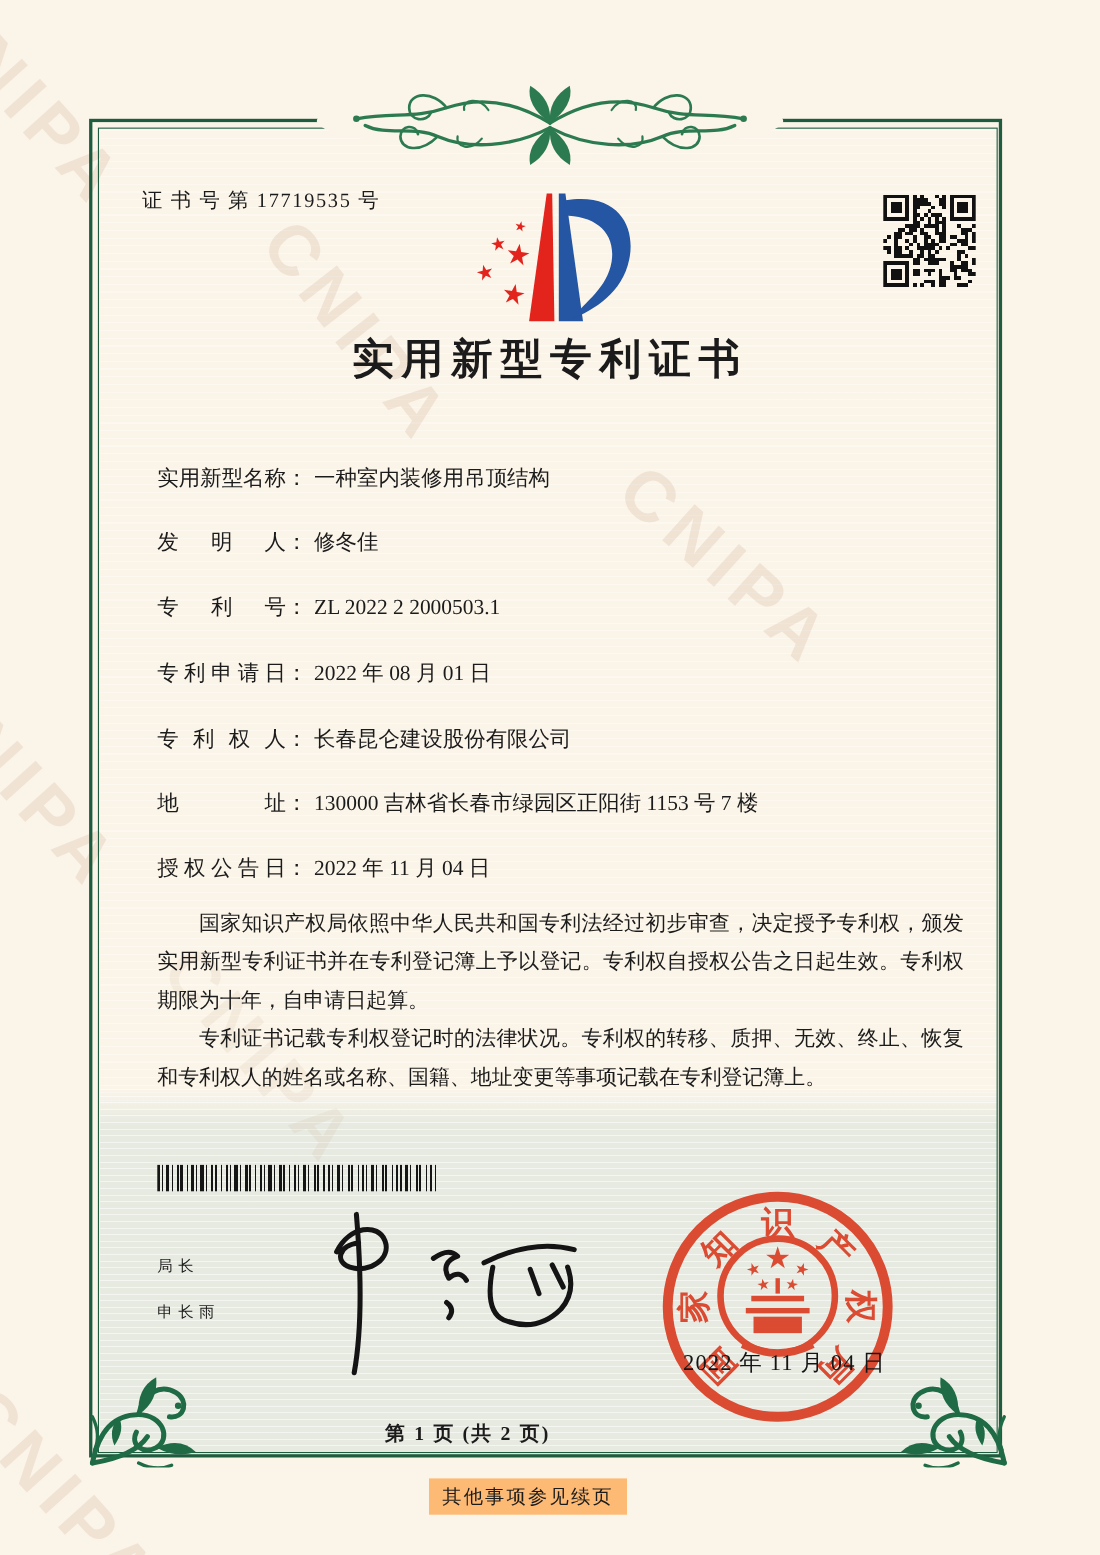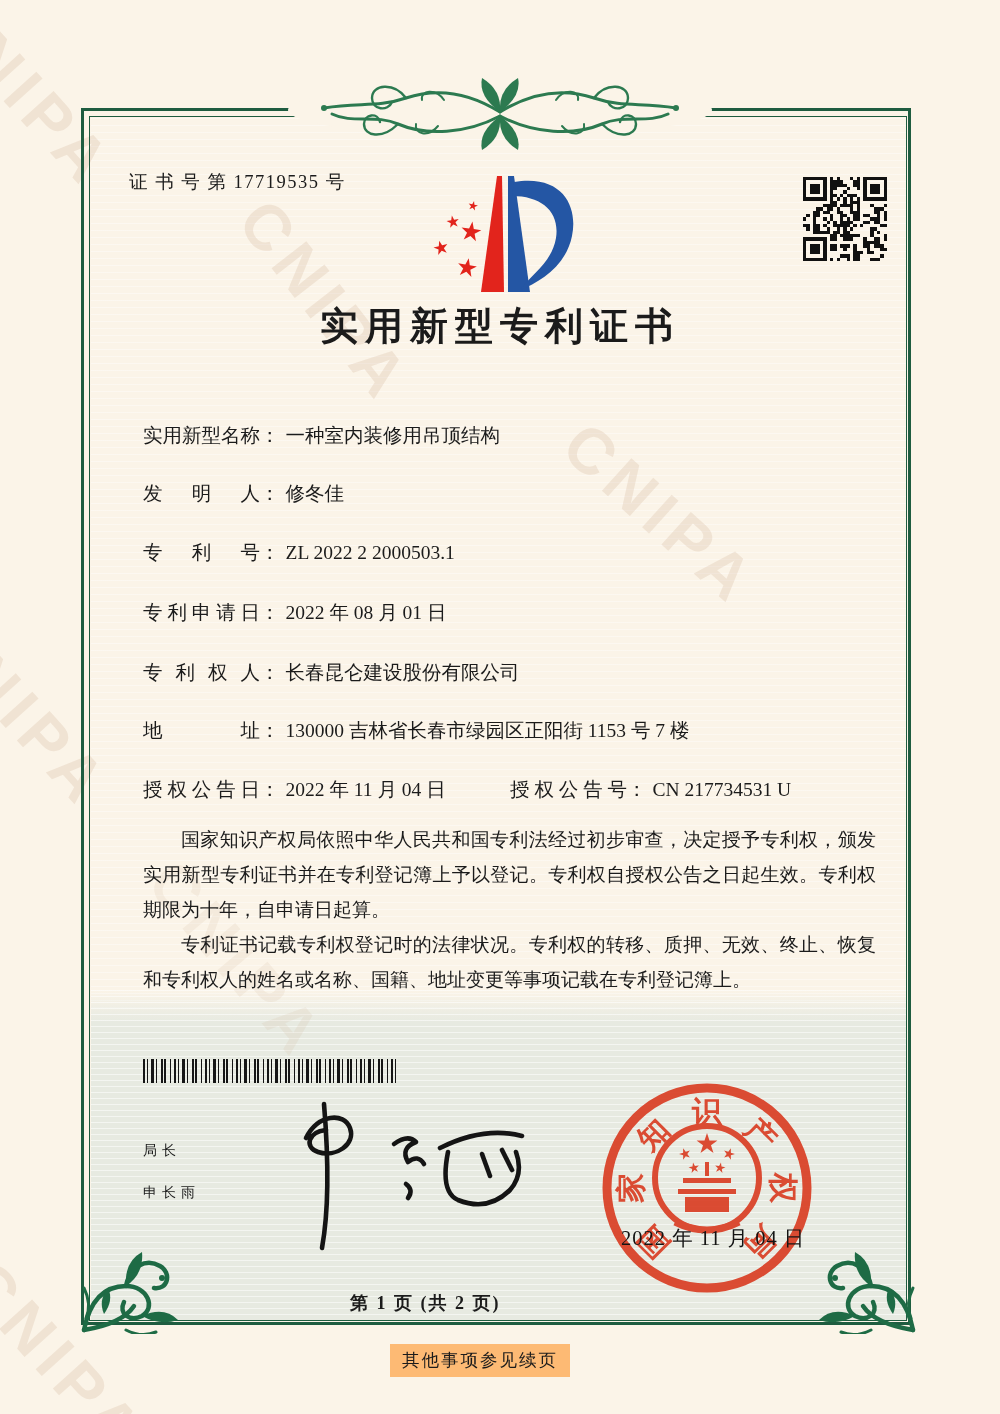--- a/index.html
+++ b/index.html
@@ -496,23 +496,20 @@
   </div>
   <div class="field-row" style="top:660px;">
     <span class="flabel">专利权人</span><span>：</span><span class="fvalue">长春昆仑建设股份有限公司</span>
   </div>
   <div class="field-row" style="top:718px;">
     <span class="flabel">地址</span><span>：</span><span class="fvalue">130000 吉林省长春市绿园区正阳街 1153 号 7 楼</span>
   </div>
   <div class="field-row" style="top:777px;">
     <span class="flabel">授权公告日</span><span>：</span><span class="fvalue">2022 年 11 月 04 日</span>
   </div>
-  <div id="row-grant-no" class="field-row" style="top:777px;">
-    <span class="flabel">授权公告号</span><span>：</span><span class="fvalue">CN 217734531 U</span>
-  </div>
 
   <div id="body-text" class="abs">
     <p>国家知识产权局依照中华人民共和国专利法经过初步审查，决定授予专利权，颁发实用新型专利证书并在专利登记簿上予以登记。专利权自授权公告之日起生效。专利权期限为十年，自申请日起算。</p>
     <p>专利证书记载专利权登记时的法律状况。专利权的转移、质押、无效、终止、恢复和专利权人的姓名或名称、国籍、地址变更等事项记载在专利登记簿上。</p>
   </div>
 
   <div id="barcode" class="abs"></div>
 
   <div id="director-title" class="director">局长</div>
   <div id="director-name" class="director">申长雨</div>

